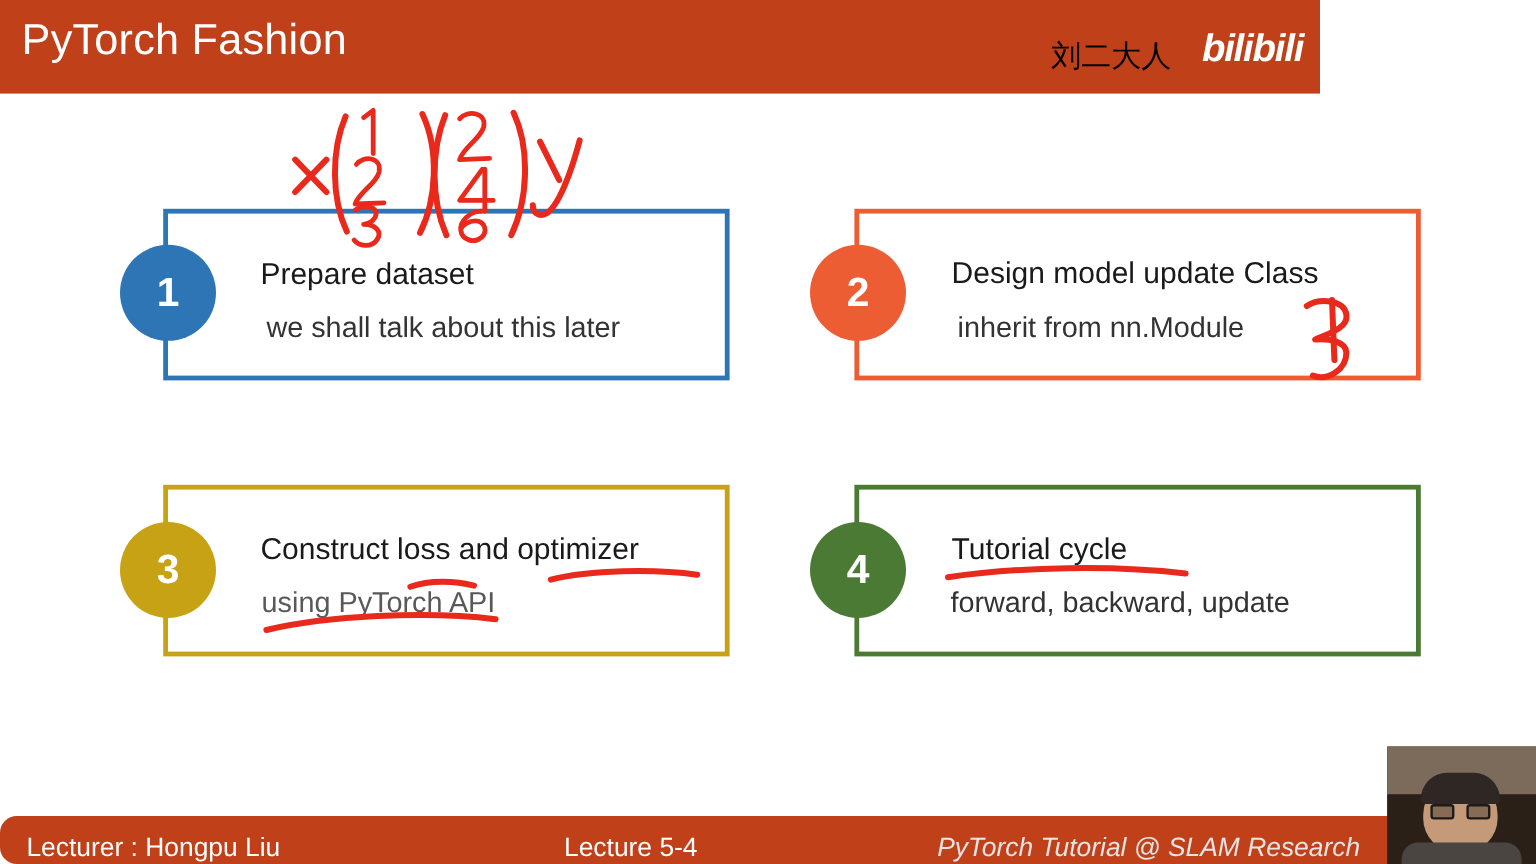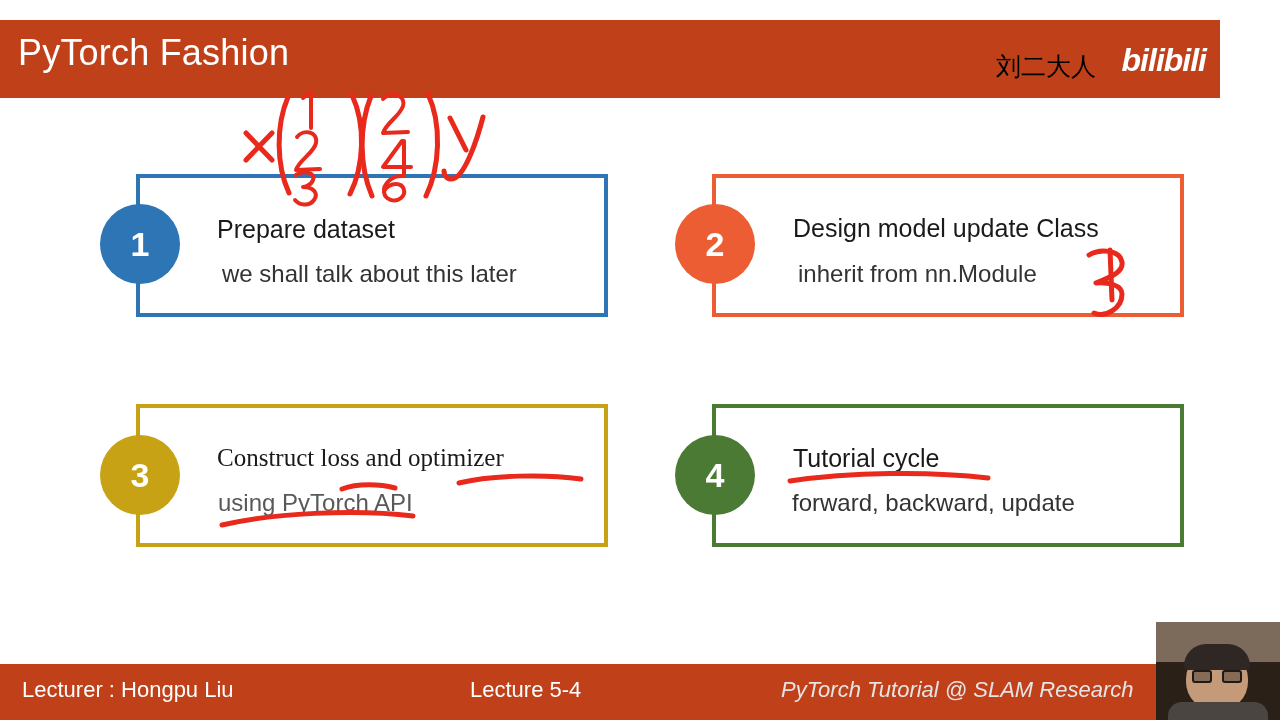--- a/index.html
+++ b/index.html
@@ -12,23 +12,22 @@
     height: 720px;
     position: relative;
     overflow: hidden;
     font-family: "Liberation Sans", sans-serif;
   }
 
   
   #header-bar {
     position: absolute;
     left: 0; top: 0;
-    width: 1220px; height: 78px;
+    width: 1100px; height: 78px;
     background: #c0401a;
-    margin-top: 20px;
   }
   #slide-title {
     position: absolute;
     left: 18px; top: 12px;
     font-size: 36px;
     color: #ffffff;
     font-weight: 400;
     letter-spacing: 0.2px;
     white-space: nowrap;
   }
@@ -48,22 +47,23 @@
     font-weight: 700;
     font-style: italic;
     letter-spacing: -1px;
     white-space: nowrap;
   }
 
   
   #footer-bar {
     position: absolute;
     left: 0; bottom: 0;
-    width: 1280px; height: 56px;
+    width: 1280px; height: 40px;
     background: #c0401a;
+    border-radius: 14px;
   }
   #footer-lecturer {
     position: absolute;
     left: 22px; top: 13px;
     font-size: 22px;
     color: #ffffff;
     white-space: nowrap;
   }
   #footer-lecture-no {
     position: absolute;
@@ -118,21 +118,21 @@
 
   
   #step-box-2 { left: 712px; top: 174px; width: 472px; height: 143px; border: 4px solid #ed5d33; }
   #step-circle-2 { left: 675px; top: 204px; width: 80px; height: 80px; background: #ed5d33; }
   #step-title-2 { left: 793px; top: 214px; }
   #step-sub-2 { left: 798px; top: 260px; }
 
   
   #step-box-3 { left: 136px; top: 404px; width: 472px; height: 143px; border: 4px solid #c8a215; }
   #step-circle-3 { left: 100px; top: 435px; width: 80px; height: 80px; background: #c8a215; }
-  #step-title-3 { left: 217px; top: 444px; font-family: Liberation Serif, serif; }
+  #step-title-3 { left: 217px; top: 444px; }
   #step-sub-3 { left: 218px; top: 489px; color: #595959; }
 
   
   #step-box-4 { left: 712px; top: 404px; width: 472px; height: 143px; border: 4px solid #4b7a35; }
   #step-circle-4 { left: 675px; top: 435px; width: 80px; height: 80px; background: #4b7a35; }
   #step-title-4 { left: 793px; top: 444px; }
   #step-sub-4 { left: 792px; top: 489px; }
 
   
   #ink-layer {

